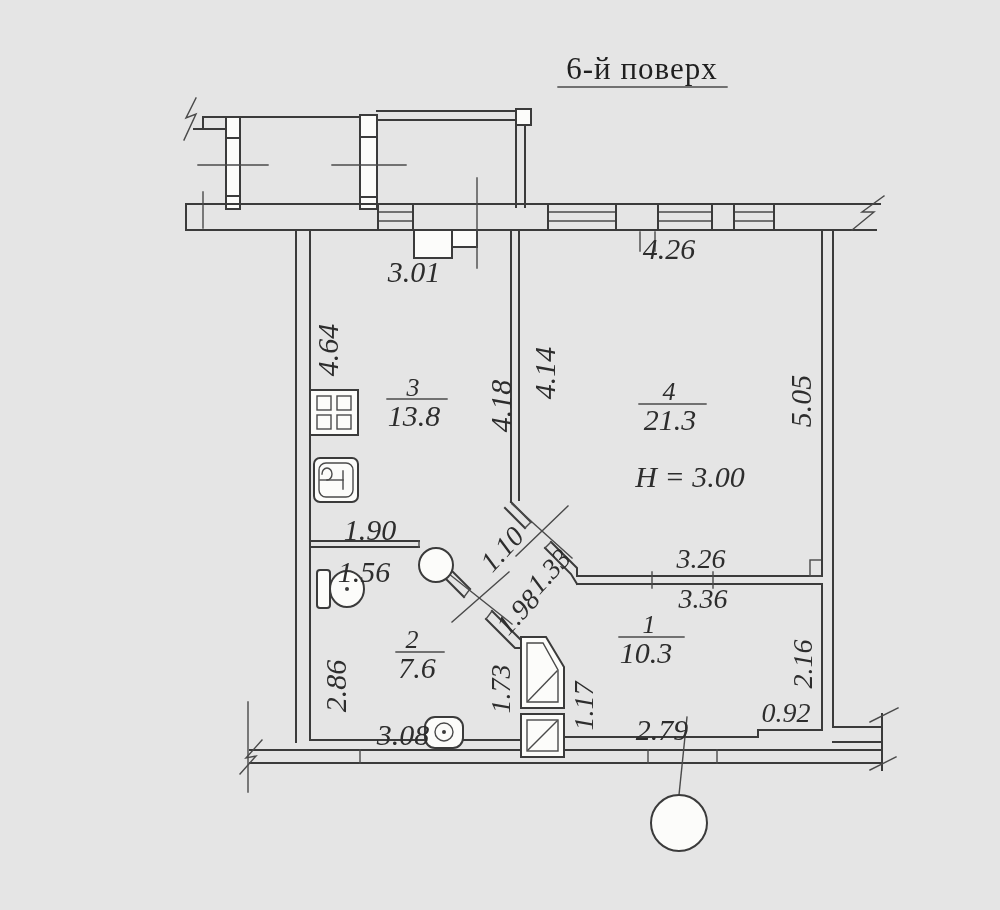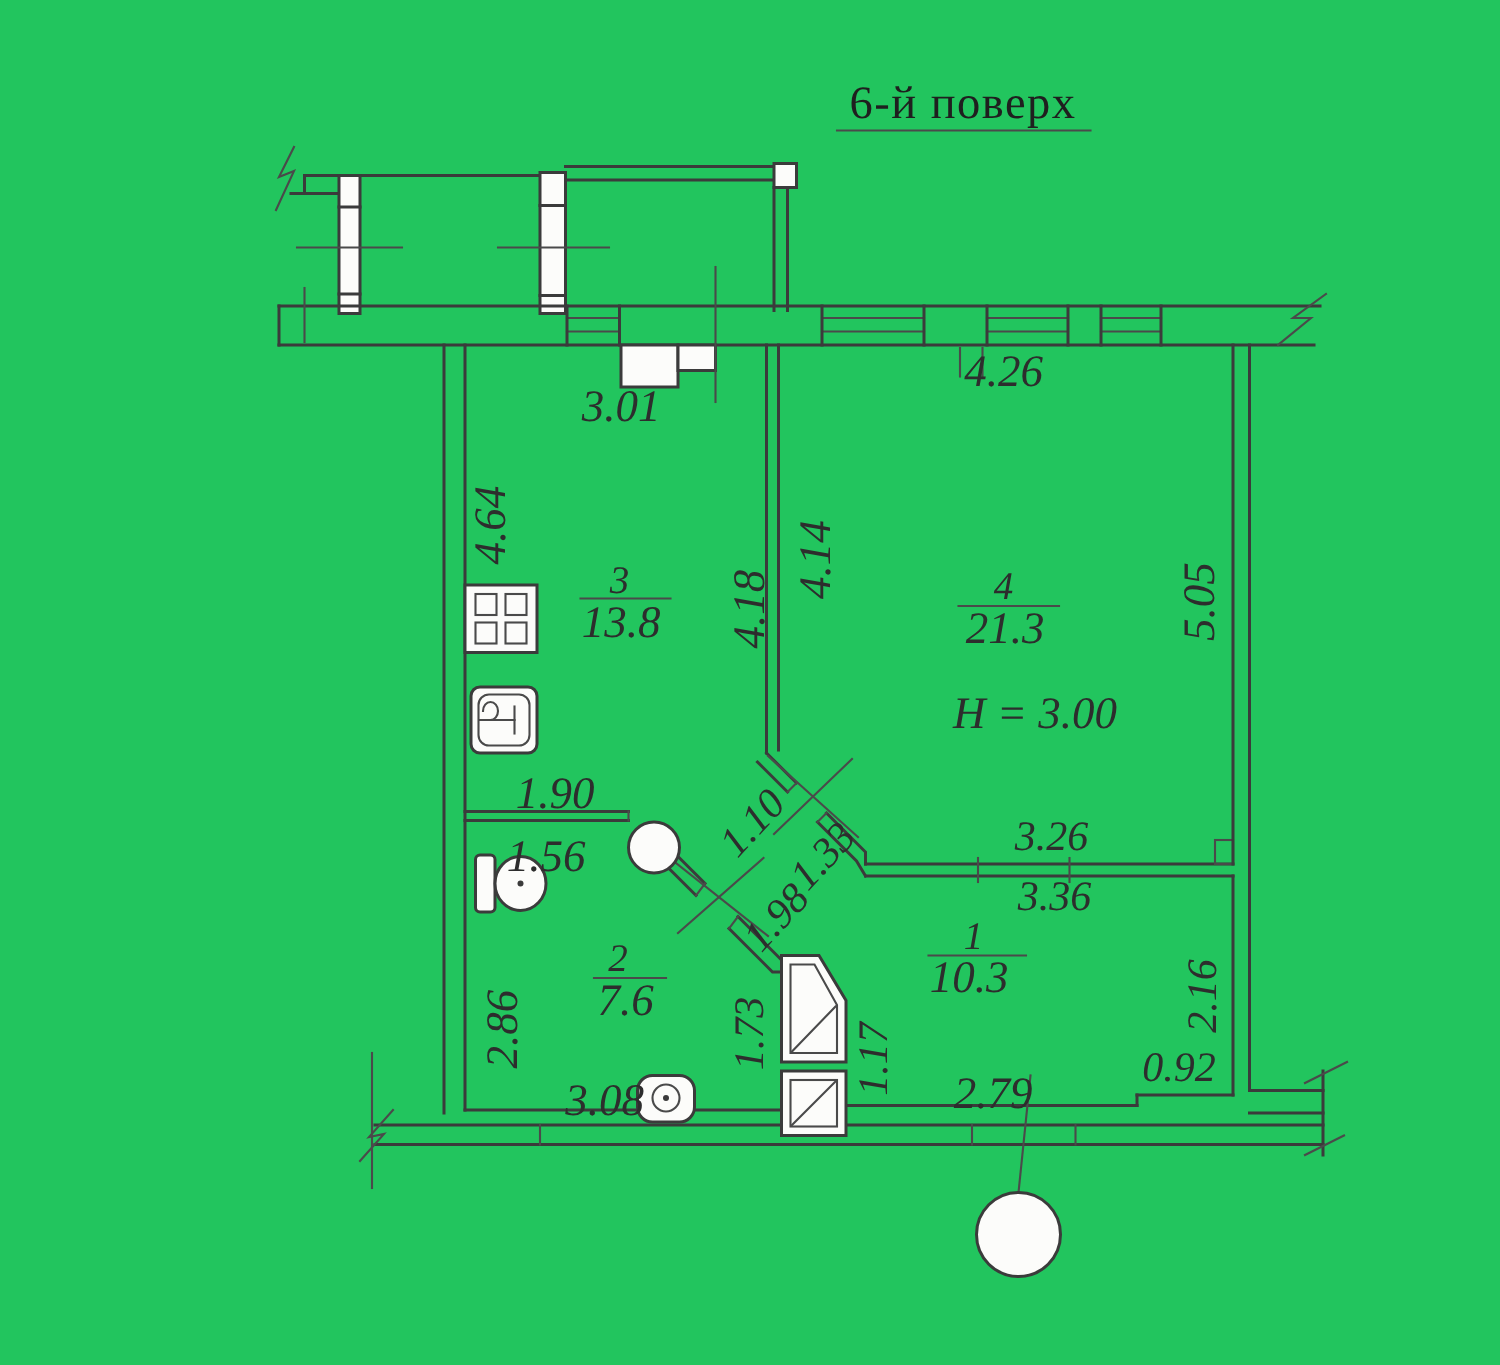--- a/index.html
+++ b/index.html
@@ -1,16 +1,16 @@
 <!DOCTYPE html>
 <html><head>
 <meta charset="utf-8">
 <style>
   html,body{margin:0;padding:0;background:#ffffff;}
-  .page{position:relative;width:1000px;height:910px;background:#22c55e;overflow:hidden;
+  .page{position:relative;width:1000px;height:910px;background:#e5e5e5;overflow:hidden;
         font-family:"Liberation Serif",serif;}
   svg{position:absolute;left:0;top:0;}
   .w{stroke:#3b3b3b;stroke-width:2;fill:none;stroke-linecap:square;}
   .thin{stroke:#4a4a4a;stroke-width:1.4;fill:none;stroke-linecap:square;}
   .paperfill{fill:#fcfcfa;stroke:#3b3b3b;stroke-width:2;}
   text{font-family:"Liberation Serif",serif;font-style:italic;fill:#2d2d2d;}
   .dim{font-size:28px;}
   .dimL{font-size:30px;}
   .rnum{font-size:26px;}
   .title{font-style:normal;font-size:31px;fill:#1f1f1f;letter-spacing:1px;}

